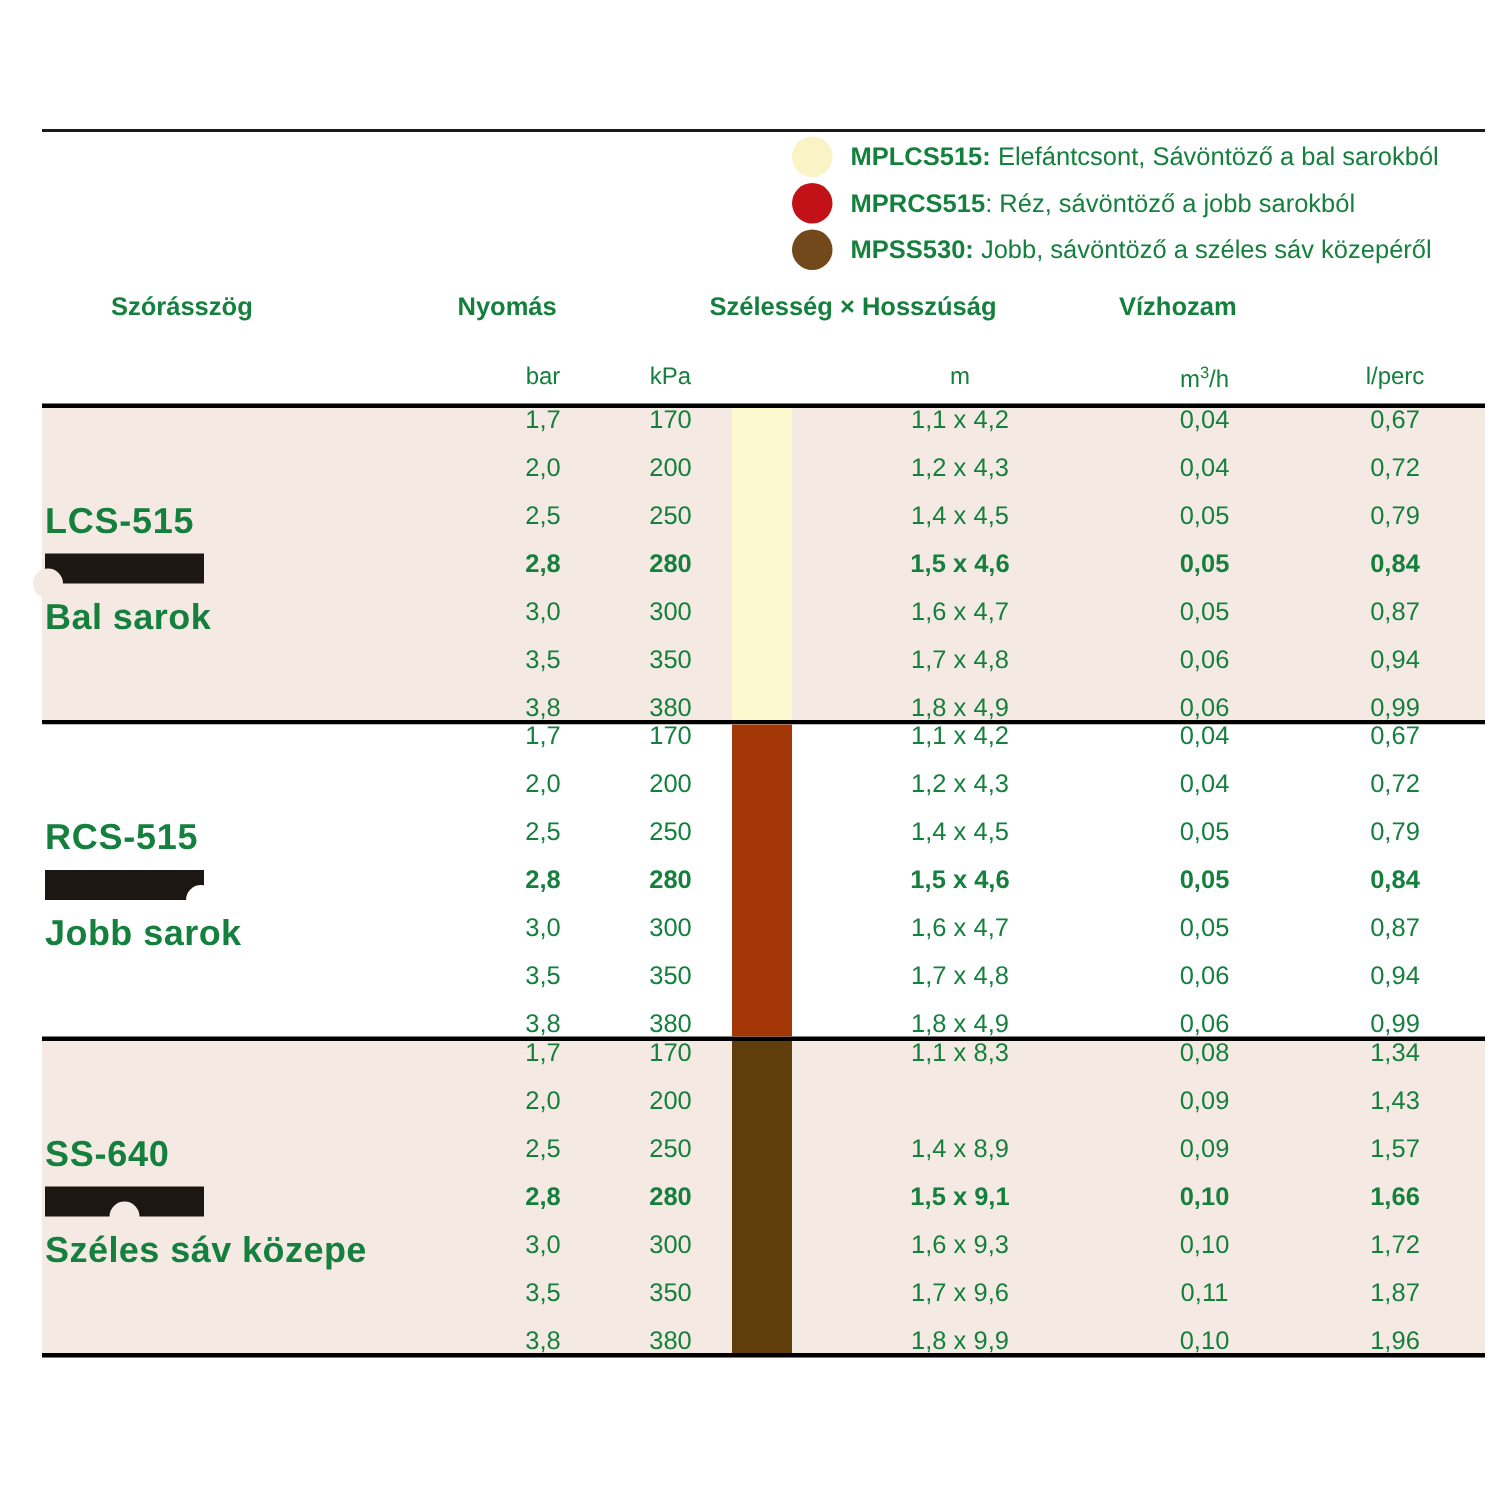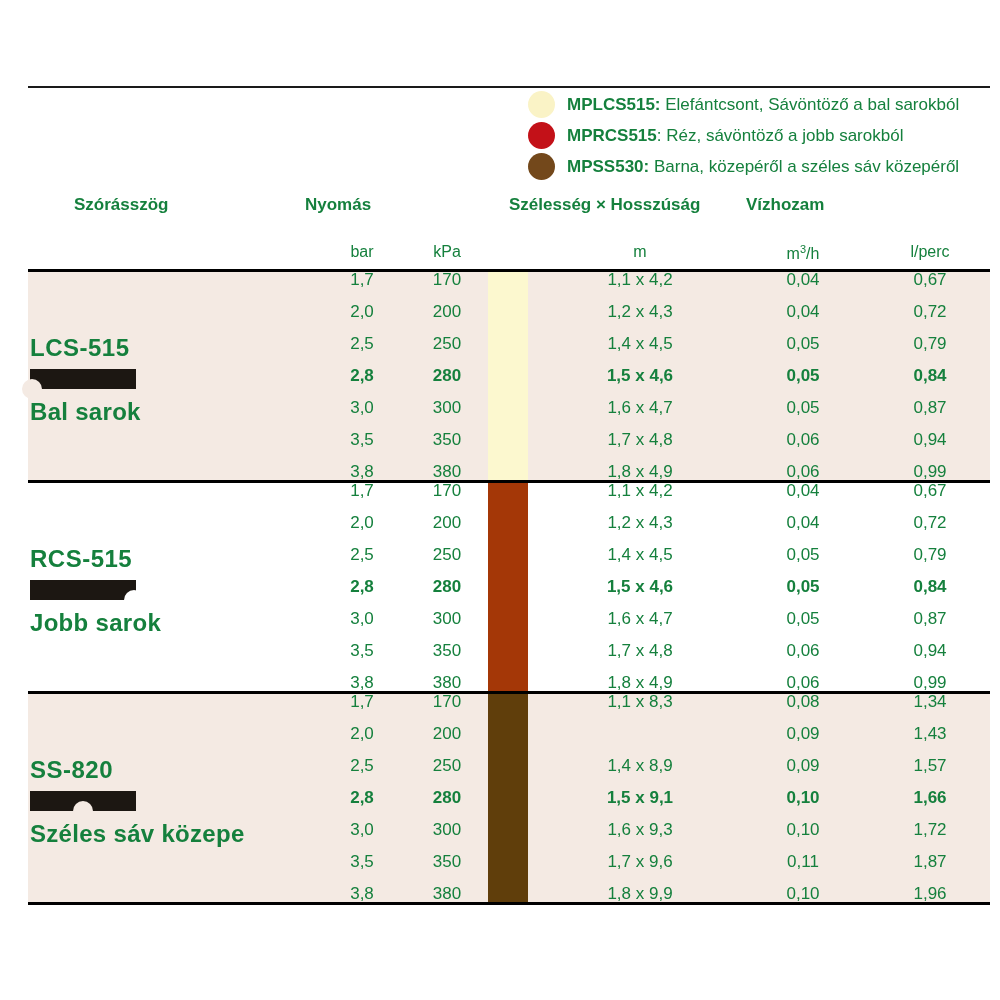--- a/index.html
+++ b/index.html
@@ -13,21 +13,21 @@
   .legend { position:absolute; left:528px; top:89px; }
   .legend-row { display:flex; align-items:center; height:31px; }
   .legend-row .dot { width:27px; height:27px; border-radius:50%; margin-right:12px; flex:0 0 auto; }
   .legend-text { font-size:17px; white-space:nowrap; }
   .legend-text b { font-weight:bold; }
 
   
   .col-header { position:absolute; top:195px; font-weight:bold; font-size:17px; text-align:left; }
   .h-szorasszog { left:74px;  width:200px; }
   .h-nyomas     { left:305px; width:200px; }
-  .h-szelesseg  { left:509px; width:300px; }
+  .h-szelesseg  { left:473px; width:300px; }
   .h-vizhozam   { left:746px; width:200px; }
 
   .sub-header { position:absolute; top:243px; font-size:16px; text-align:center; }
   .u-bar   { left:312px; width:100px; }
   .u-kpa   { left:397px; width:100px; }
   .u-m     { left:590px; width:100px; }
   .u-m3h   { left:753px; width:100px; }
   .u-lperc { left:880px; width:100px; }
   .u-m3h sup { font-size:11px; }
 
@@ -67,21 +67,21 @@
     <div class="legend-row">
       <span class="dot" style="background: rgb(250, 243, 198);"></span>
       <span class="legend-text"><b>MPLCS515:</b><span> Elefántcsont, Sávöntöző a bal sarokból</span></span>
     </div>
     <div class="legend-row">
       <span class="dot" style="background: rgb(195, 17, 24);"></span>
       <span class="legend-text"><b>MPRCS515</b><span>: Réz, sávöntöző a jobb sarokból</span></span>
     </div>
     <div class="legend-row">
       <span class="dot" style="background: rgb(115, 72, 27);"></span>
-      <span class="legend-text"><b>MPSS530:</b><span> Barna, közepéről a széles sáv közepéről</span></span>
+      <span class="legend-text"><b>MPSS530:</b><span> Jobb, sávöntöző a széles sáv közepéről</span></span>
     </div>
   </div>
 
   <div class="col-header h-szorasszog">Szórásszög</div>
   <div class="col-header h-nyomas">Nyomás</div>
   <div class="col-header h-szelesseg">Szélesség × Hosszúság</div>
   <div class="col-header h-vizhozam">Vízhozam</div>
 
   <div class="sub-header u-bar">bar</div>
   <div class="sub-header u-kpa">kPa</div>
@@ -258,21 +258,21 @@
   </div>
           <div class="row">
     <span class="cell c-bar">3,8</span>
     <span class="cell c-kpa">380</span>
     <span class="cell c-size">1,8 x 9,9</span>
     <span class="cell c-m3h">0,10</span>
     <span class="cell c-lperc">1,96</span>
   </div>
         </div>
     <div class="g-label">
-      <div class="g-code">SS-820</div>
+      <div class="g-code">SS-640</div>
       <div class="band-icon notch-center">
             <span class="notch"></span>
           </div>
       <div class="g-pos">Széles sáv közepe</div>
     </div>
   </section>
     </div>
 </div>
 
 </body></html>

